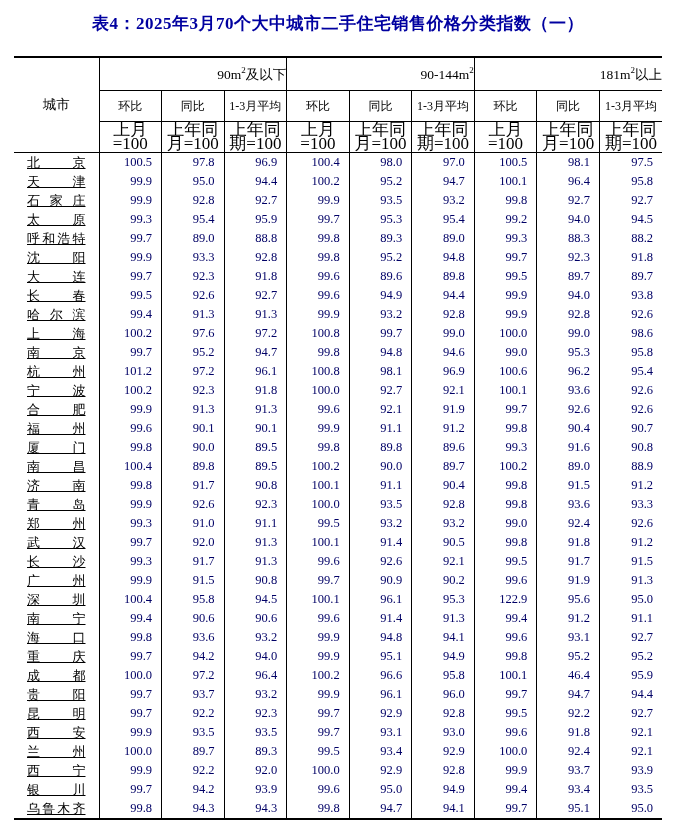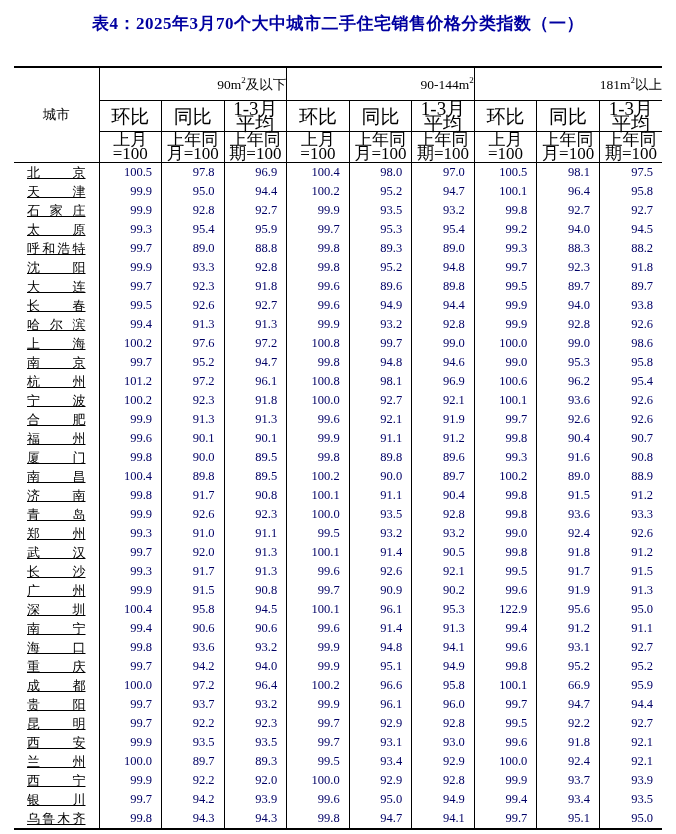--- a/index.html
+++ b/index.html
@@ -11,21 +11,21 @@
   html,body{
     margin:0;
     width:676px;
     height:834px;
     background:#ffffff;
     overflow:hidden;
     font-family:"Liberation Serif","DejaVu Serif",serif;
   }
   .title{
     box-sizing:border-box;
-    height:66px;
+    height:56px;
     padding-top:12px;
     text-align:center;
     font-size:17px;
     font-weight:bold;
     color:var(--title-color);
     letter-spacing:0.5px;
   }
   table.idx{
     border-collapse:collapse;
     table-layout:fixed;
@@ -50,21 +50,21 @@
   th.grp{
     height:32px;
     border-bottom:1px solid var(--border-color);
     font-size:13.5px;
     text-align:right;
   }
   th.grp sup{ font-size:9px; }
   th.sub{
     height:30px;
     border-bottom:1px solid var(--border-color);
-    font-size:19px;
+    font-size:12px;
     line-height:15px;
     text-align:center;
     padding:0 2px;
   }
   th.base{
     height:30px;
     font-size:17px;
     line-height:14px;
     text-align:center;
     padding:0 2px;
@@ -465,21 +465,21 @@
       </tr>
       <tr>
         <td class="city">成都</td>
         <td class="num">100.0</td>
         <td class="num">97.2</td>
         <td class="num">96.4</td>
         <td class="num">100.2</td>
         <td class="num">96.6</td>
         <td class="num">95.8</td>
         <td class="num">100.1</td>
-        <td class="num">66.9</td>
+        <td class="num">46.4</td>
         <td class="num">95.9</td>
       </tr>
       <tr>
         <td class="city">贵阳</td>
         <td class="num">99.7</td>
         <td class="num">93.7</td>
         <td class="num">93.2</td>
         <td class="num">99.9</td>
         <td class="num">96.1</td>
         <td class="num">96.0</td>

